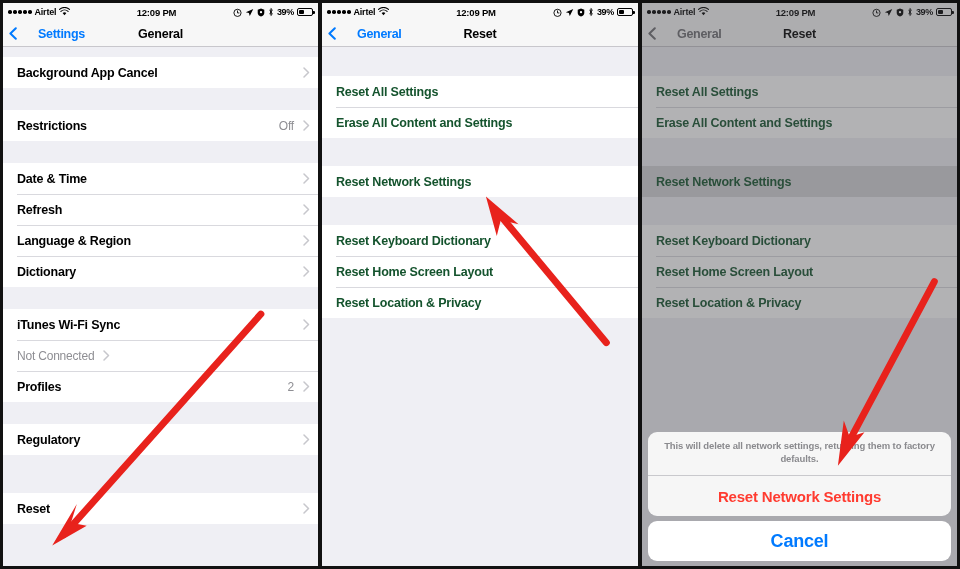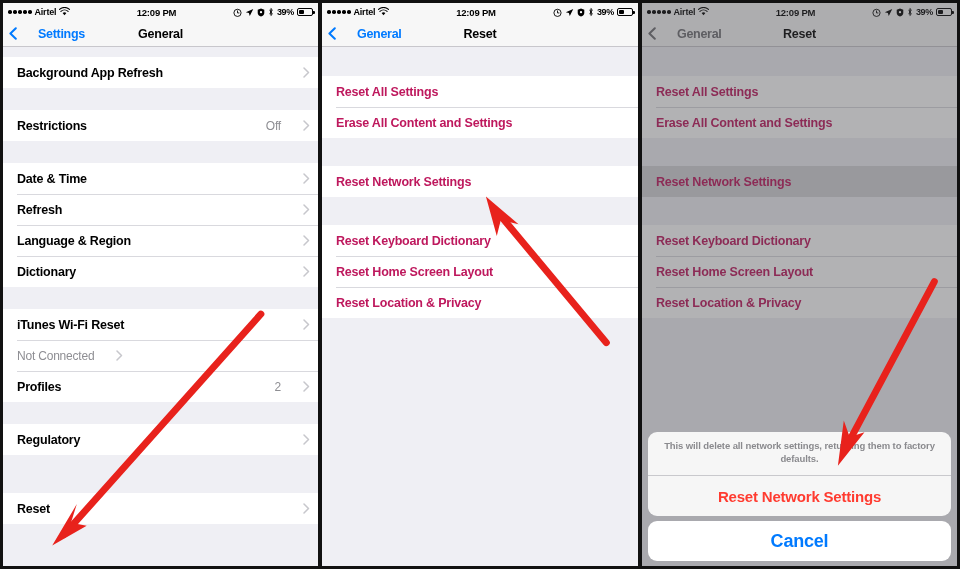--- a/index.html
+++ b/index.html
@@ -98,27 +98,27 @@
   }
   .row + .row::before {
     content: ""; position: absolute; left: 14px; right: 0; top: 0;
     height: 0.5px; background: #d9d9de;
   }
   .row-label {
     font-size: 12.5px; font-weight: bold; color: #000;
     letter-spacing: -0.2px; flex: 1;
   }
   .row-value {
-    font-size: 12px; color: #8e8e93; margin-right: 22px;
+    font-size: 12px; color: #8e8e93; margin-right: 9px;
     letter-spacing: -0.2px;
   }
   .chev { width: 7px; height: 11px; flex: none; }
 
   
-  .row.link .row-label { color: #be185d; }
+  .row.link .row-label { color: #14532d; }
 
   
   .row.highlight { background: #d5d5d7; }
 
   
   .dim {
     position: absolute; inset: 0;
     background: rgba(72,72,76,0.42);
     z-index: 5;
     pointer-events: none;
@@ -233,21 +233,21 @@
           </svg>
         <span>Settings</span>
       </div>
       <div class="nav-title">General</div>
     </div>
 
     <div class="list">
       <div class="gap" style="height:10px"></div>
       <div class="group">
         <div class="row">
-          <span class="row-label">Background App Refresh</span>
+          <span class="row-label">Background App Cancel</span>
           <svg class="chev" viewBox="0 0 7 11">
               <path d="M1 1l4.5 4.5L1 10" stroke="#c7c7cc" stroke-width="1.5" fill="none" stroke-linecap="round" stroke-linejoin="round"></path>
             </svg>
         </div>
       </div>
       <div class="gap" style="height:22px"></div>
       <div class="group">
         <div class="row">
           <span class="row-label">Restrictions</span>
           <span class="row-value">Off</span>
@@ -279,21 +279,21 @@
         <div class="row">
           <span class="row-label">Dictionary</span>
           <svg class="chev" viewBox="0 0 7 11">
               <path d="M1 1l4.5 4.5L1 10" stroke="#c7c7cc" stroke-width="1.5" fill="none" stroke-linecap="round" stroke-linejoin="round"></path>
             </svg>
         </div>
       </div>
       <div class="gap" style="height:22px"></div>
       <div class="group">
         <div class="row">
-          <span class="row-label">iTunes Wi-Fi Reset</span>
+          <span class="row-label">iTunes Wi-Fi Sync</span>
           <svg class="chev" viewBox="0 0 7 11">
               <path d="M1 1l4.5 4.5L1 10" stroke="#c7c7cc" stroke-width="1.5" fill="none" stroke-linecap="round" stroke-linejoin="round"></path>
             </svg>
         </div>
         <div class="row">
           <span class="row-value">Not Connected</span>
           <svg class="chev" viewBox="0 0 7 11">
               <path d="M1 1l4.5 4.5L1 10" stroke="#c7c7cc" stroke-width="1.5" fill="none" stroke-linecap="round" stroke-linejoin="round"></path>
             </svg>
         </div>

